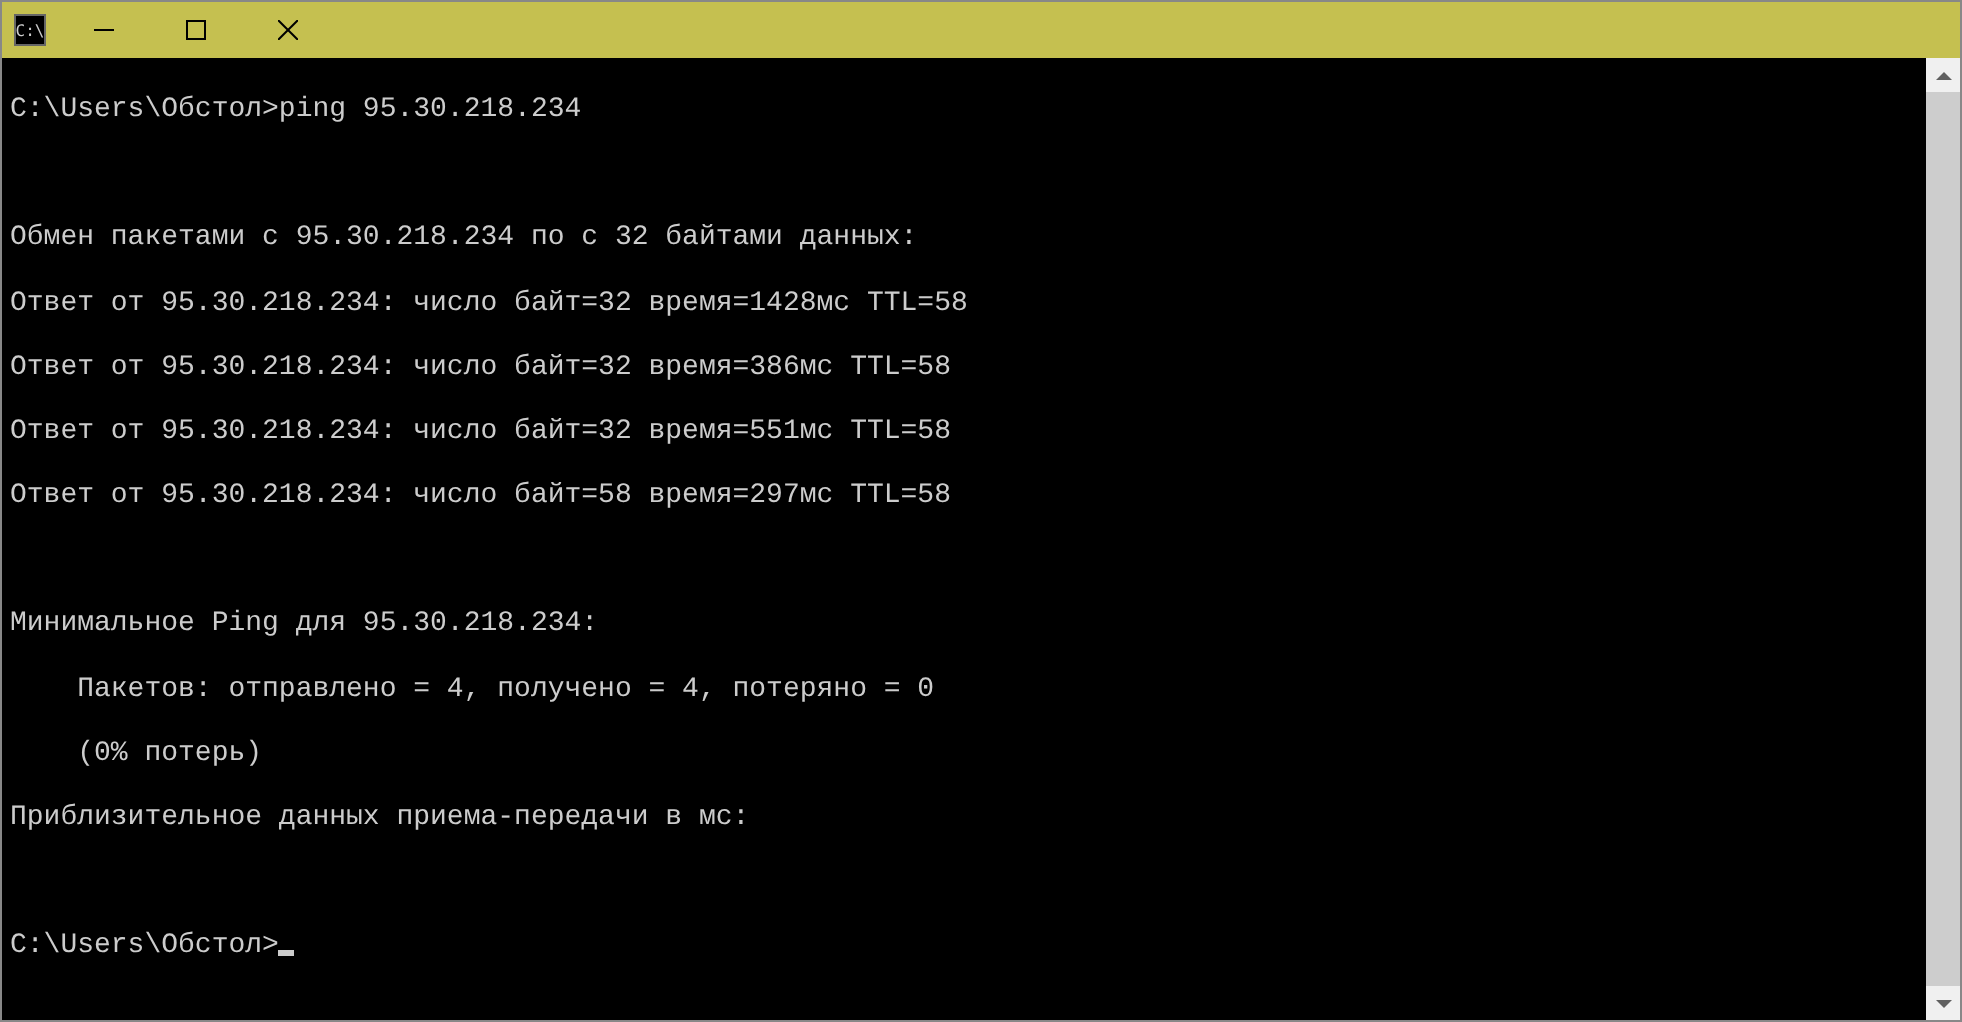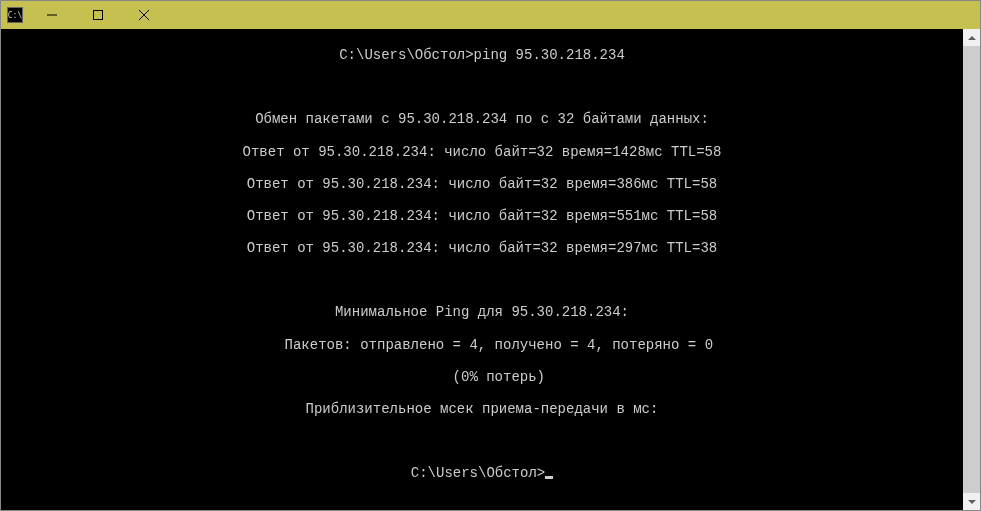--- a/index.html
+++ b/index.html
@@ -88,21 +88,21 @@
     }
     .cursor {
       display: inline-block;
       width: 8px;
       height: 3px;
       background: #ccc;
       vertical-align: baseline;
       position: relative;
       top: 2px;
     }
-    .term-line { min-height: 16px; text-align: center; }
+    .term-line { min-height: 16px; }
   </style>
 </head>
 <body>
 
 <div class="titlebar">
   <span class="titlebar-icon">C:\</span>
   <div class="win-controls">
     <div class="win-btn">
       <svg width="10" height="10" viewBox="0 0 10 10">
           <line x1="0" y1="5" x2="10" y2="5"></line>
@@ -123,26 +123,26 @@
 </div>
 
 <div class="terminal-wrap">
   <div class="terminal">
 <div class="term-line"><span>C:\Users\Обстол&gt;</span><span>ping 95.30.218.234</span></div>
 <div class="term-line"></div>
 <div class="term-line">Обмен пакетами с 95.30.218.234 по с 32 байтами данных:</div>
 <div class="term-line">Ответ от 95.30.218.234: число байт=32 время=1428мс TTL=58</div>
 <div class="term-line">Ответ от 95.30.218.234: число байт=32 время=386мс TTL=58</div>
 <div class="term-line">Ответ от 95.30.218.234: число байт=32 время=551мс TTL=58</div>
-<div class="term-line">Ответ от 95.30.218.234: число байт=32 время=297мс TTL=38</div>
+<div class="term-line">Ответ от 95.30.218.234: число байт=58 время=297мс TTL=58</div>
 <div class="term-line"></div>
 <div class="term-line">Минимальное Ping для 95.30.218.234:</div>
 <div class="term-line">    Пакетов: отправлено = 4, получено = 4, потеряно = 0</div>
 <div class="term-line">    (0% потерь)</div>
-<div class="term-line">Приблизительное мсек приема-передачи в мс:</div>
+<div class="term-line">Приблизительное данных приема-передачи в мс:</div>
 <div class="term-line"></div>
 <div class="term-line"><span>C:\Users\Обстол&gt;</span><span class="cursor"></span></div>
   </div>
   <div class="scrollbar">
     <div class="sb-btn">
       <svg width="8" height="4" viewBox="0 0 8 4">
           <polygon points="4,0 8,4 0,4" fill="#606060"></polygon>
         </svg>
     </div>
     <div class="sb-track">

